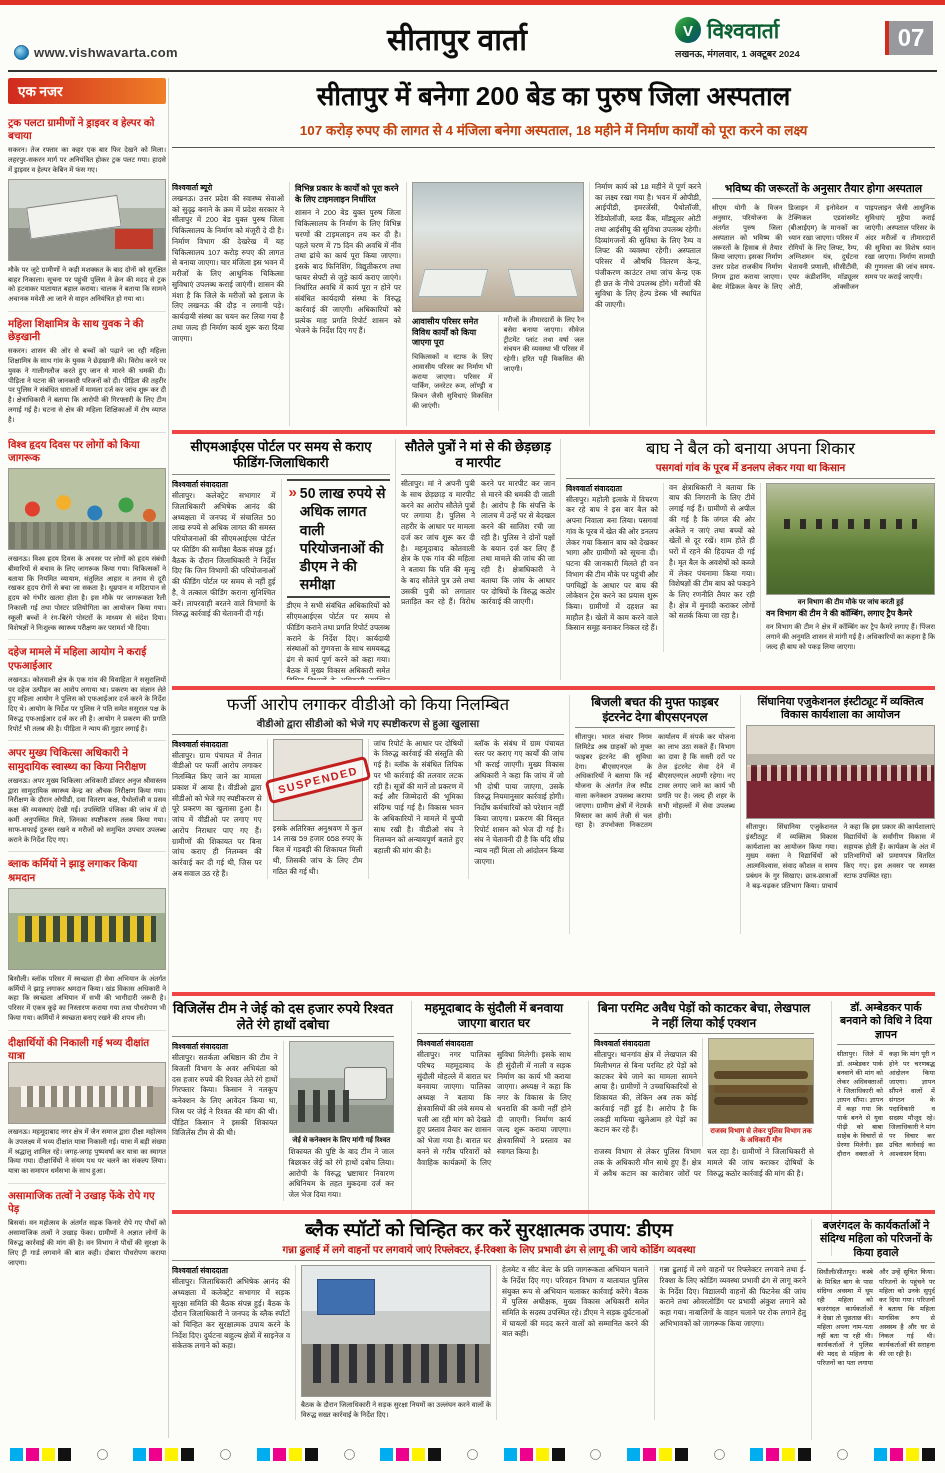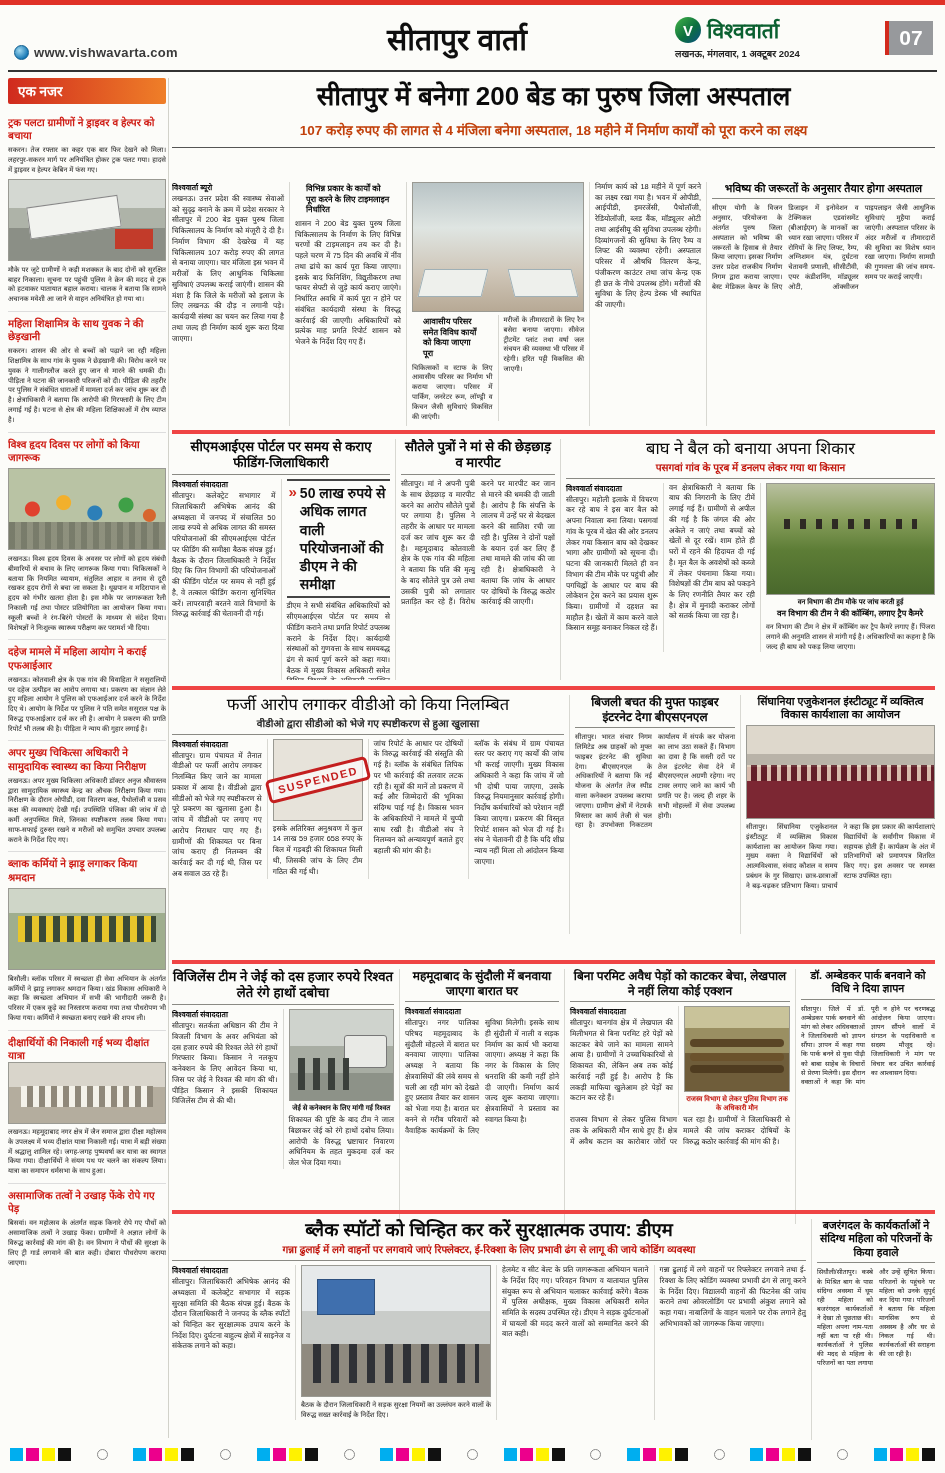--- a/index.html
+++ b/index.html
@@ -13,35 +13,35 @@
   .globe { width:15px; height:15px; border-radius:50%; background:radial-gradient(circle at 35% 35%,#9fd8ef,#1778b5 72%); border:1px solid #0d5c8e; flex:none; }
   .url-text { font-size:13px; font-weight:bold; color:#3a3a3a; letter-spacing:.3px; }
   .mast { flex:1; text-align:center; font-size:30px; font-weight:bold; color:#0e0e0e; }
   .brand-wrap { width:200px; }
   .brand-row { display:flex; align-items:center; gap:6px; }
   .brand-logo { width:26px; height:26px; border-radius:50%; background:linear-gradient(135deg,#45b649,#0c6f3e 55%,#0a4f86); color:#fff; font-weight:bold; font-size:15px; display:flex; align-items:center; justify-content:center; flex:none; }
   .brand-name { font-size:21px; font-weight:bold; color:#0a6030; }
   .date-line { font-size:9.5px; font-weight:bold; color:#222; margin-top:3px; }
   .pageno-wrap { display:flex; align-items:stretch; height:34px; margin-left:10px; }
   .pageno-bar { width:4px; background:#d22a1d; }
-  .pageno { min-width:44px; background:#97999c; color:#fff; font-size:21px; font-weight:bold; display:flex; align-items:center; justify-content:center; }
+  .pageno { min-width:44px; background:#97999c; color:#fff; font-size:24px; font-weight:bold; display:flex; align-items:center; justify-content:center; }
   .header-rule { position:absolute; top:70px; left:8px; right:8px; border-top:2px solid #333; }
   .sidebar-vline { position:absolute; left:168px; top:78px; height:1360px; border-left:1px solid #d2d2ca; }
 
   
   .frow { display:flex; }
   .vlines > * { min-width:0; }
   .vlines > * + * { border-left:1px solid #d8d8d2; padding-left:5px; margin-left:5px; }
   .txt { font-size:7.4px; line-height:1.45; text-align:justify; color:#171717; }
   .txt-xs { font-size:6.9px; line-height:1.42; text-align:justify; color:#1d1d1d; }
   .txt-xxs { font-size:6.5px; line-height:1.4; text-align:justify; color:#1d1d1d; }
   .cols2 { column-count:2; column-gap:6px; }
   .cols3 { column-count:3; column-gap:6px; }
   .byline { font-size:7.6px; font-weight:bold; color:#0d0d0d; margin-bottom:2px; }
-  .inline-subhead { font-size:8.2px; font-weight:bold; line-height:1.3; margin:2px 11px 3px; color:#0d0d0d; }
+  .inline-subhead { font-size:8.2px; font-weight:bold; line-height:1.3; margin:2px 0 3px; color:#0d0d0d; }
   .cap { font-size:6.9px; font-weight:bold; text-align:center; margin:2px 0 3px; color:#101010; }
   .cap.red { color:#c2180f; }
   .h-rule { border-top:1px solid #8a8a84; margin:3px 0 4px; }
   .deck { font-weight:bold; font-size:10.3px; line-height:1.25; margin:3px 0; text-align:center; white-space:nowrap; overflow:hidden; }
   .deck.red { color:#c2180f; }
   .deck.dark { color:#2c2c2c; }
   .hl-xl2 { font-size:18.5px; font-weight:bold; text-align:center; line-height:1.2; color:#0a0a0a; }
   .hl-lg { font-size:16.5px; font-weight:normal; text-align:center; line-height:1.2; color:#0a0a0a; }
   .hl-md { font-size:13.2px; font-weight:bold; text-align:center; line-height:1.22; color:#0a0a0a; }
   .hl-sm { font-size:12px; font-weight:bold; text-align:center; line-height:1.22; color:#0a0a0a; }
@@ -69,21 +69,21 @@
   .w634{width:634px;flex:none;} .flex1{flex:1;min-width:0;}
   .hospital { height:130px; background:linear-gradient(180deg,#b9c4c6 0%,#dfe5e2 35%,#cfc6b8 70%,#b7a995 100%); }
   .hospital::before { content:""; position:absolute; left:8px; bottom:14px; width:62px; height:26px; background:#eef0ec; border:1px solid #9fb0b6; transform:skewX(-14deg); }
   .hospital::after { content:""; position:absolute; right:8px; bottom:14px; width:62px; height:26px; background:#eef0ec; border:1px solid #9fb0b6; transform:skewX(14deg); }
   .mini { margin-top:3px; }
 
   
   .rowabs { position:absolute; left:172px; width:763px; border-top:4px solid #ef4444; padding-top:5px; overflow:hidden; }
   .row3 { top:430px; height:250px; }
   .row4 { top:686px; height:248px; }
-  .row5 { top:960px; height:264px; }
+  .row5 { top:992px; height:264px;gap:12px; }
   .row6 { top:1210px; height:230px; }
 
   .qbox { border-top:2px solid #444; border-bottom:2px solid #444; padding:3px 2px; margin-bottom:3px; display:flex; gap:3px; }
   .qmark { color:#d22a1d; font-weight:bold; font-size:15px; line-height:1; }
   .qtext { font-size:14px; font-weight:bold; line-height:1.3; color:#101010; }
 
   .tiger-field { height:112px; background:linear-gradient(180deg,#b9c0a0 0%,#8aa05e 30%,#5d7d36 60%,#49682c 100%); }
   .tiger-field::before { content:""; position:absolute; left:10%; top:32%; width:80%; height:10px; background:repeating-linear-gradient(90deg,#2e2a24 0 6px, transparent 6px 16px); }
 
   .stamp-wrap { height:82px; background:#e7e3da; border:1px solid #9a9a93; display:flex; align-items:center; justify-content:center; margin-bottom:3px; position:relative; }

